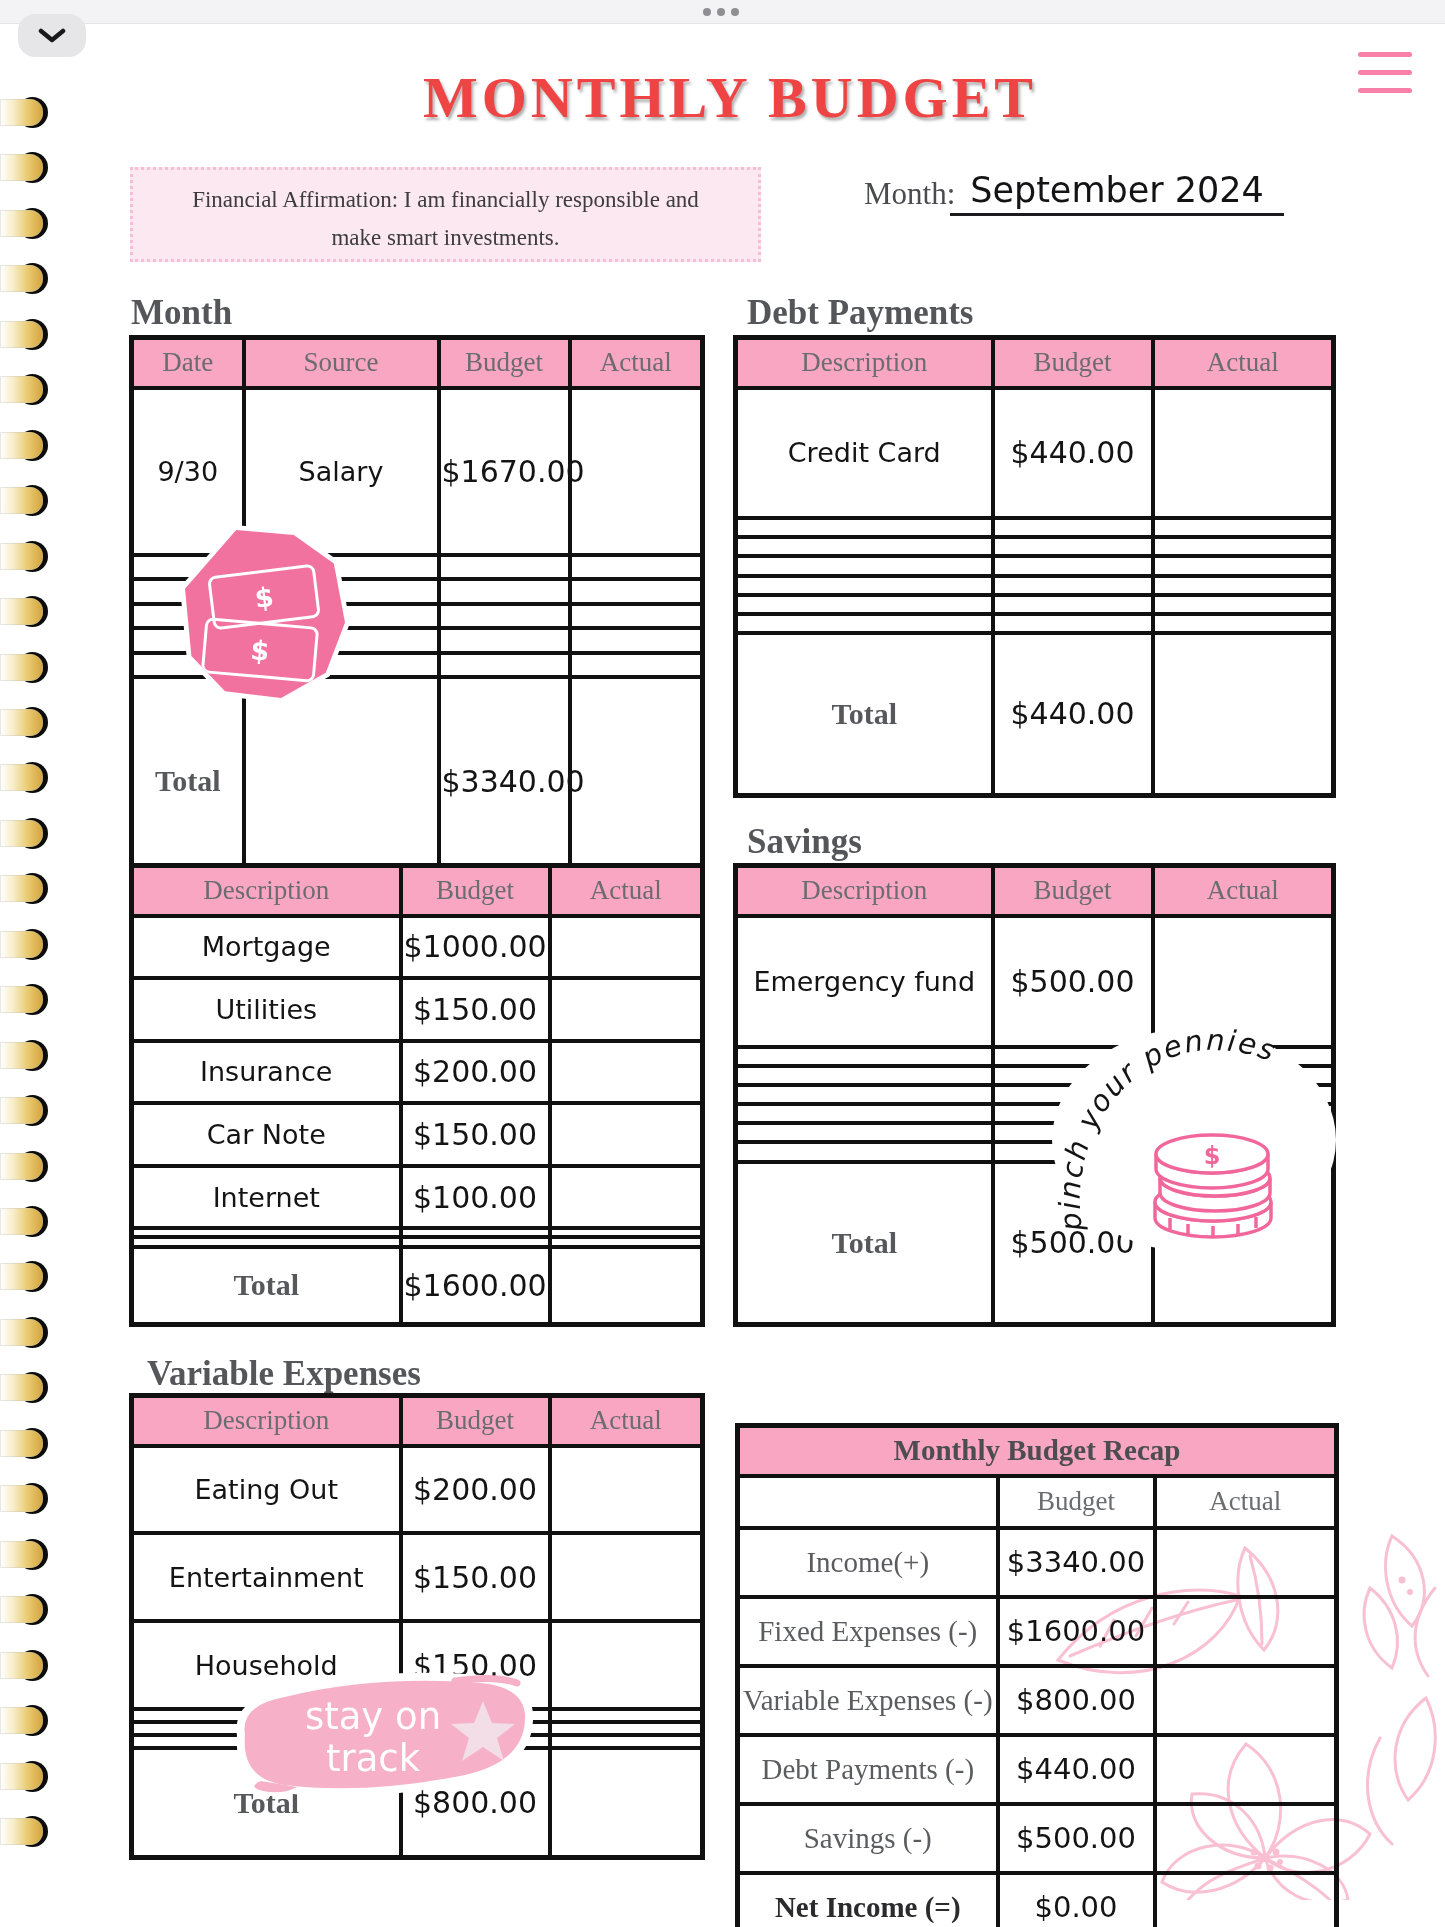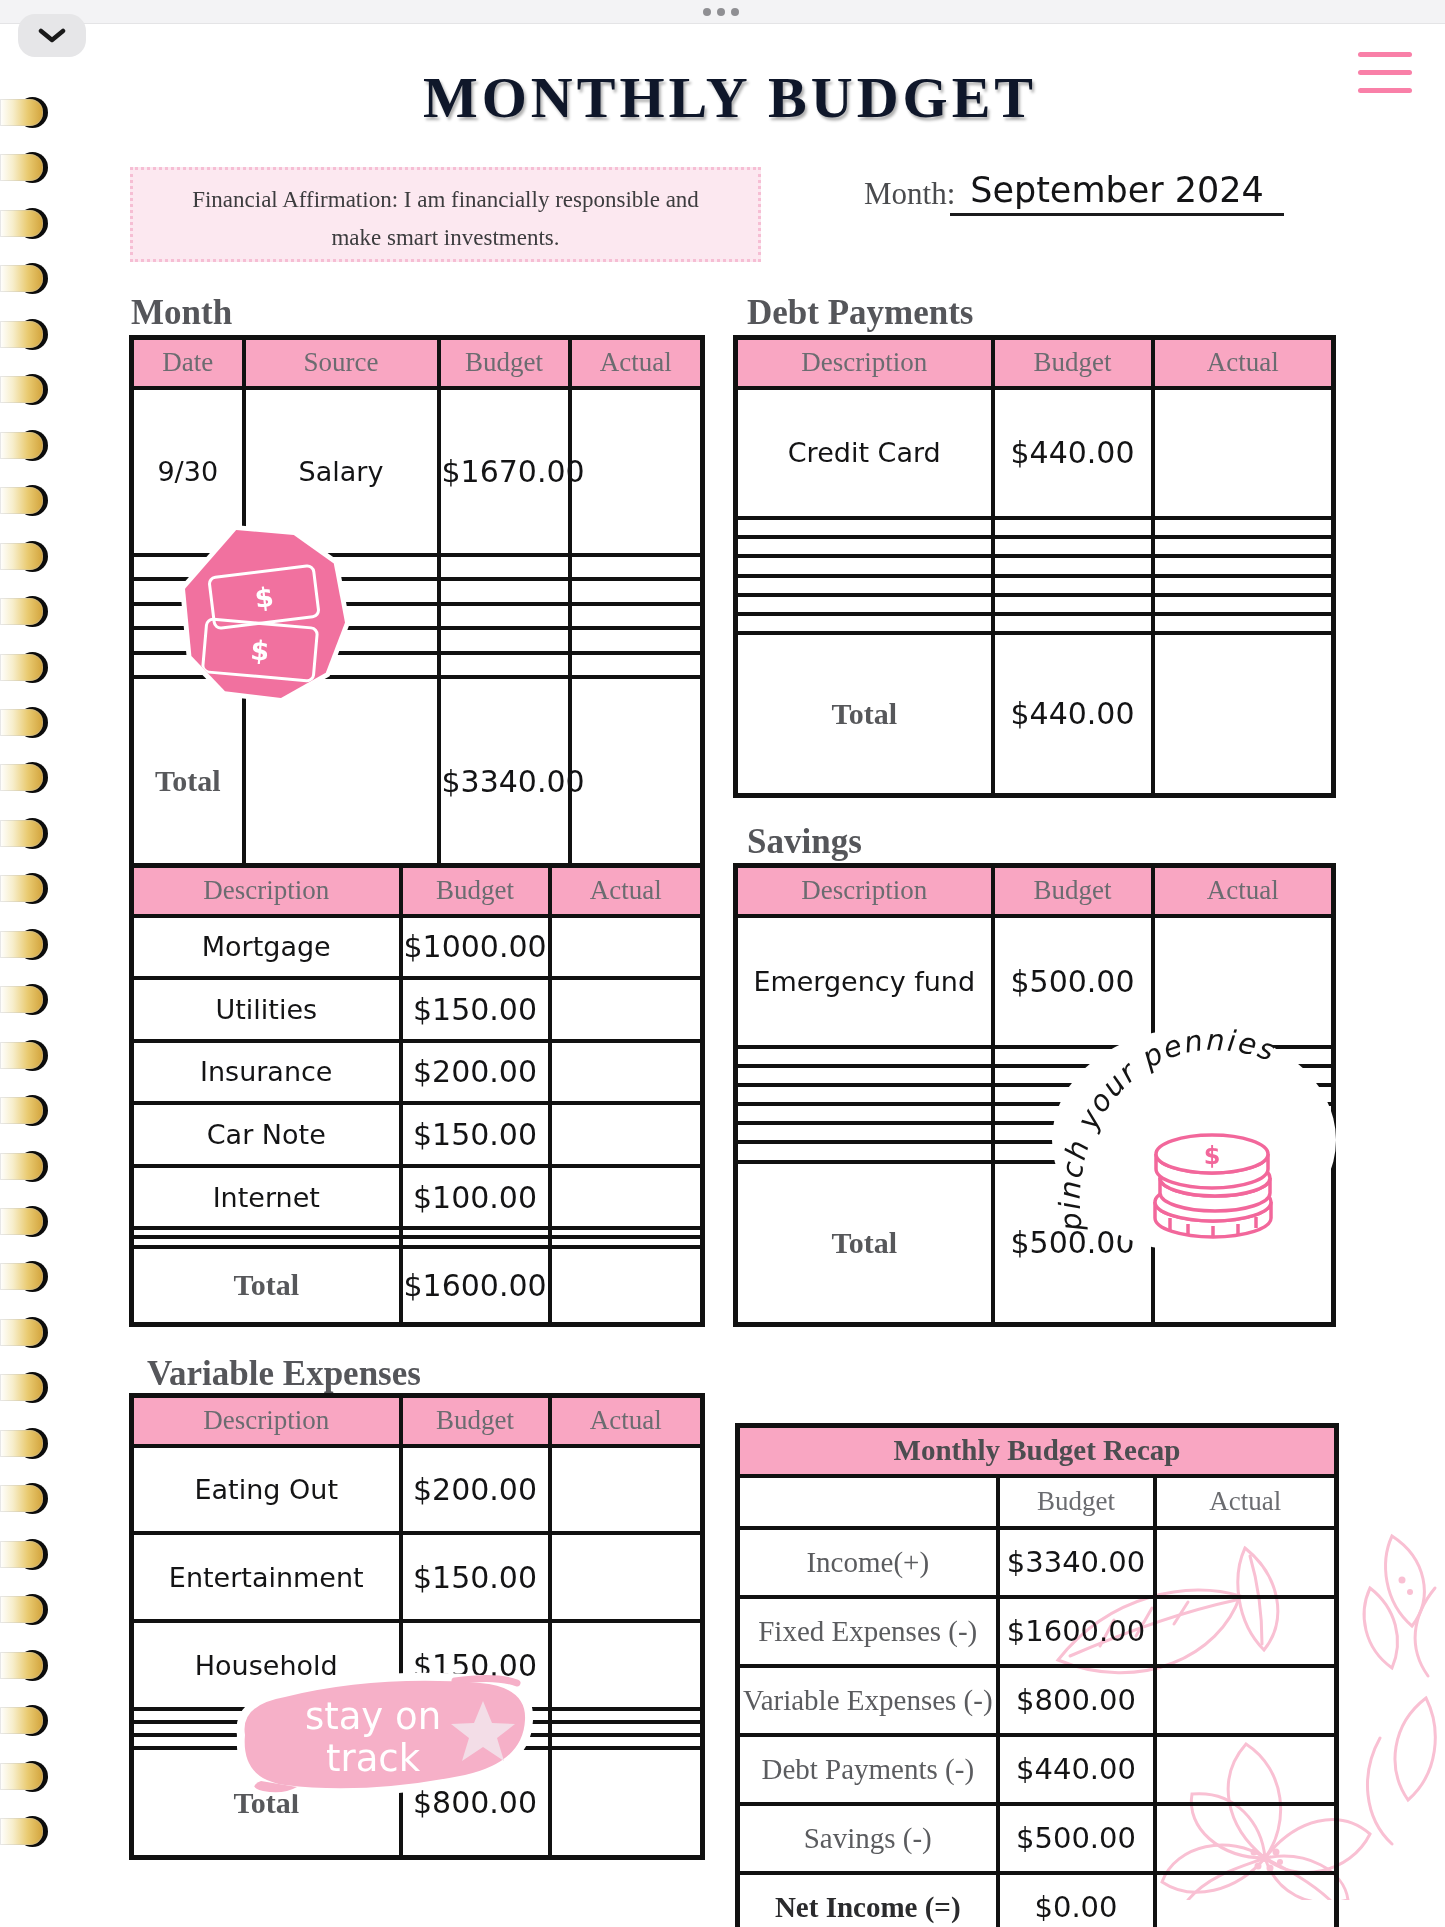--- a/index.html
+++ b/index.html
@@ -18,21 +18,21 @@
   .hamburger i:nth-child(2){top:18px;}
   .hamburger i:nth-child(3){top:36px;}
   
   .ring{position:absolute;left:0;width:52px;height:31px;}
   .ring .hole{position:absolute;left:17px;top:0;width:31px;height:31px;border-radius:50%;background:#0c0c0c;}
   .ring .bar{position:absolute;left:0;top:2px;width:43px;height:27px;border-radius:0 13px 13px 0;
     background:linear-gradient(90deg,#ffffff 0%,#f7eecb 30%,#e9ca70 65%,#d2a33c 100%);
     box-shadow:inset 0 0 0 1px rgba(190,190,190,.35);}
   
   .page-title{position:absolute;left:125px;top:64px;width:1210px;text-align:center;
-    font-family:"Liberation Serif",serif;font-weight:bold;font-size:58px;letter-spacing:4px;color:#0f172a;
+    font-family:"Liberation Serif",serif;font-weight:bold;font-size:58px;letter-spacing:4px;color:#ef4444;
     text-shadow:2px 3px 3px rgba(0,0,0,.32), -1px -1px 1px rgba(255,255,255,.9);}
   .affirm{position:absolute;left:130px;top:167px;width:631px;height:95px;background:#fce8f0;border:3px dotted #f6bed4;
     font-family:"Liberation Serif",serif;font-size:23px;color:#3c3c3e;text-align:center;line-height:38px;padding-top:11px;box-sizing:border-box;}
   .month-label{position:absolute;left:864px;top:176px;font-family:"Liberation Serif",serif;font-size:31px;color:#4a4b4e;}
   .month-line{position:absolute;left:950px;top:213px;width:334px;height:3px;background:#1b1b1d;}
   .month-value{position:absolute;left:950px;top:170px;width:334px;text-align:center;
     font-family:"DejaVu Sans",sans-serif;font-size:35px;font-weight:500;color:#141416;}
   
   .sec-h{position:absolute;font-family:"Liberation Serif",serif;font-weight:bold;font-size:35px;color:#55565a;}
   

